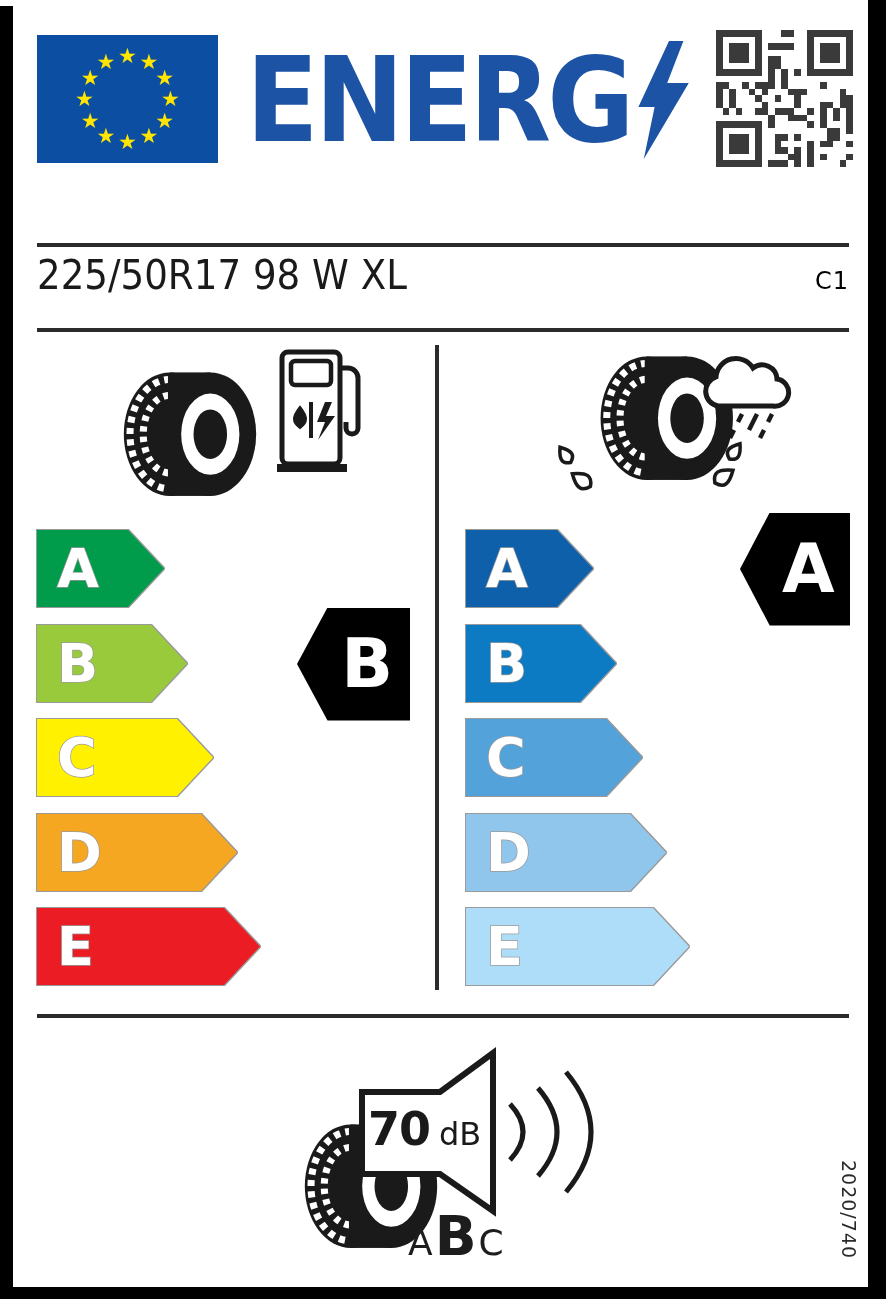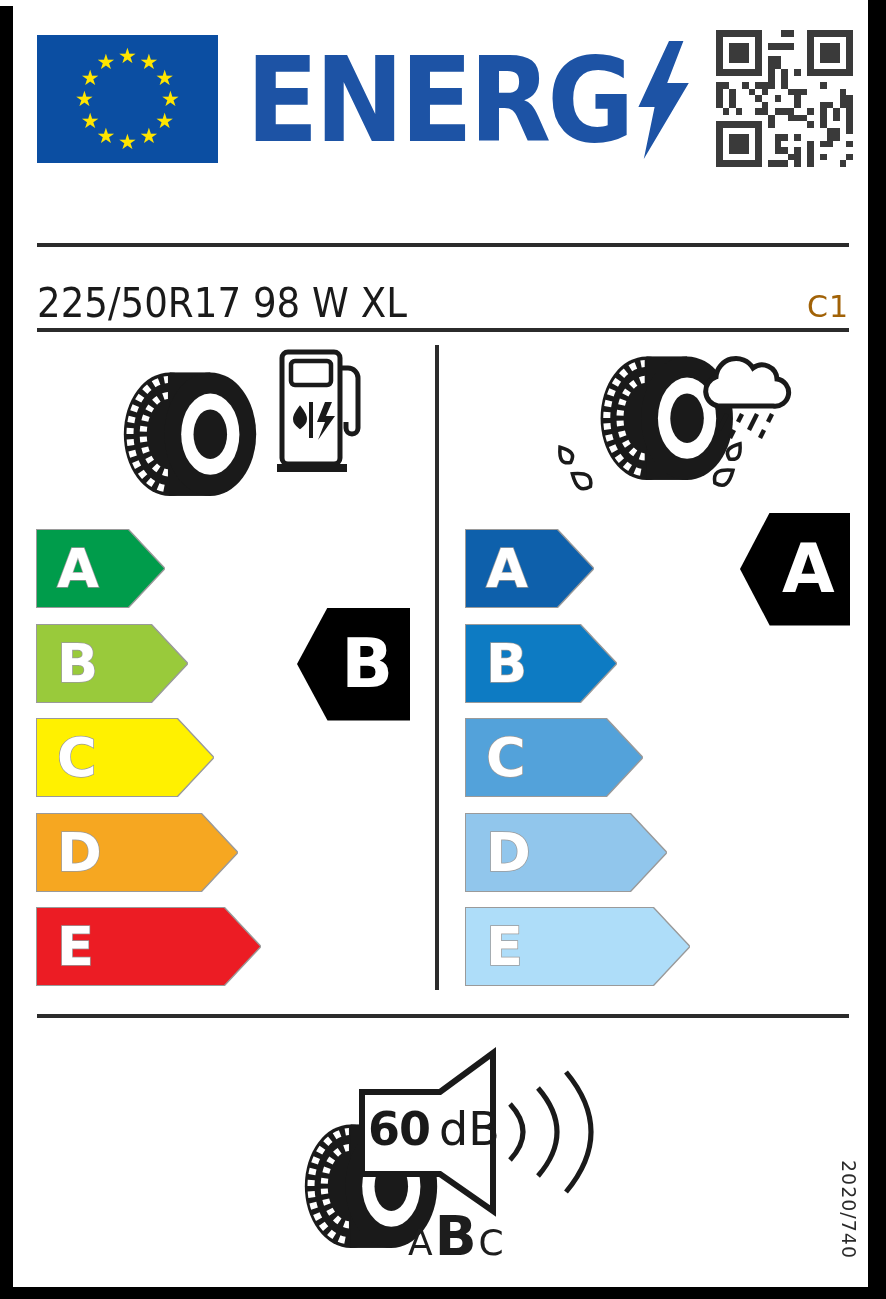--- a/index.html
+++ b/index.html
@@ -23,23 +23,23 @@
     transform:scaleX(.9); transform-origin:left center;
   }
   #energy-logo .bolt{margin-left:6px; display:block;}
   #qr-code{position:absolute; left:716px; top:30px; width:137px; height:137px;}
 
   
   .text-row{position:absolute; left:37px; width:812px; display:flex; justify-content:space-between; align-items:baseline;}
   #supplier-row{top:198px;}
   #supplier-name{font-weight:bold; font-size:37px; letter-spacing:-1px; transform:scaleX(.88); transform-origin:left;}
   #supplier-id{font-size:33px; color:#222; transform:scaleX(.95); transform-origin:right;}
-  #tyre-row{top:280px;}
+  #tyre-row{top:252px;}
   #tyre-size{font-size:40px; transform:scaleX(.93); transform-origin:left;}
-  #tyre-class{font-size:30px; color:#a16207; letter-spacing:1px;}
+  #tyre-class{font-size:24px; color:#000000; letter-spacing:1px;}
   .hrule{position:absolute; left:37px; width:812px; height:4px; background:#2b2b2b;}
   #rule-1{top:243px;} #rule-2{top:328px;} #rule-3{top:1014px;}
   #vdivider{position:absolute; left:435px; top:345px; width:4px; height:645px; background:#2b2b2b;}
 
   
   .picto{position:absolute;}
   #fuel-tire-icon{left:115px; top:368px;}
   #fuel-pump-icon{left:276px; top:346px;}
   #wet-tire-icon{left:540px; top:352px;}
   #rain-cloud-icon{left:694px; top:350px;}
@@ -58,21 +58,21 @@
   }
   .indicator{
     position:absolute; background:#000; display:flex; align-items:center; justify-content:center;
     clip-path:polygon(0 50%, 27% 0, 100% 0, 100% 100%, 27% 100%);
   }
   .indicator-letter{color:#fff; font-weight:bold; font-size:68px; line-height:1; padding-left:24%;}
 
   
   #noise-db{position:absolute; left:368px; top:1102px; display:flex; align-items:baseline; gap:9px;}
   #noise-value{font-weight:bold; font-size:46px; letter-spacing:-1px;}
-  #noise-unit{font-size:46px;}
+  #noise-unit{font-size:32px;}
   #noise-classes{position:absolute; left:408px; top:1204px; width:100px; display:flex; align-items:baseline; gap:2px; color:#1d1d1d;}
   .noise-class{font-size:36px;}
   .noise-class.active{font-size:55px; font-weight:bold;}
 
   #regulation{
     position:absolute; right:26px; top:1160px; font-size:19px; color:#2a2a2a;
     writing-mode:vertical-rl; letter-spacing:1px;
   }
 </style>
 </head>
@@ -451,21 +451,21 @@
     <svg width="260" height="180" viewBox="0 0 260 180" fill="none" stroke="#1a1a1a">
       <path d="M10,50 H88 L141,11 V169 L88,132 H10 Z" stroke-width="6" fill="#fff"></path>
       <g stroke-width="5">
         <path d="M158,62 q26,28 0,56"></path>
         <path d="M186,46 q38,44 0,88"></path>
         <path d="M214,30 q50,60 0,120"></path>
       </g>
     </svg>
   </div>
   <div id="noise-db">
-    <span id="noise-value">60</span>
+    <span id="noise-value">70</span>
     <span id="noise-unit">dB</span>
   </div>
   <div id="noise-classes">
     <span class="noise-class">A</span>
     <span class="noise-class active">B</span>
     <span class="noise-class">C</span>
   </div>
 
   <div id="regulation">2020/740</div>
 </div>

